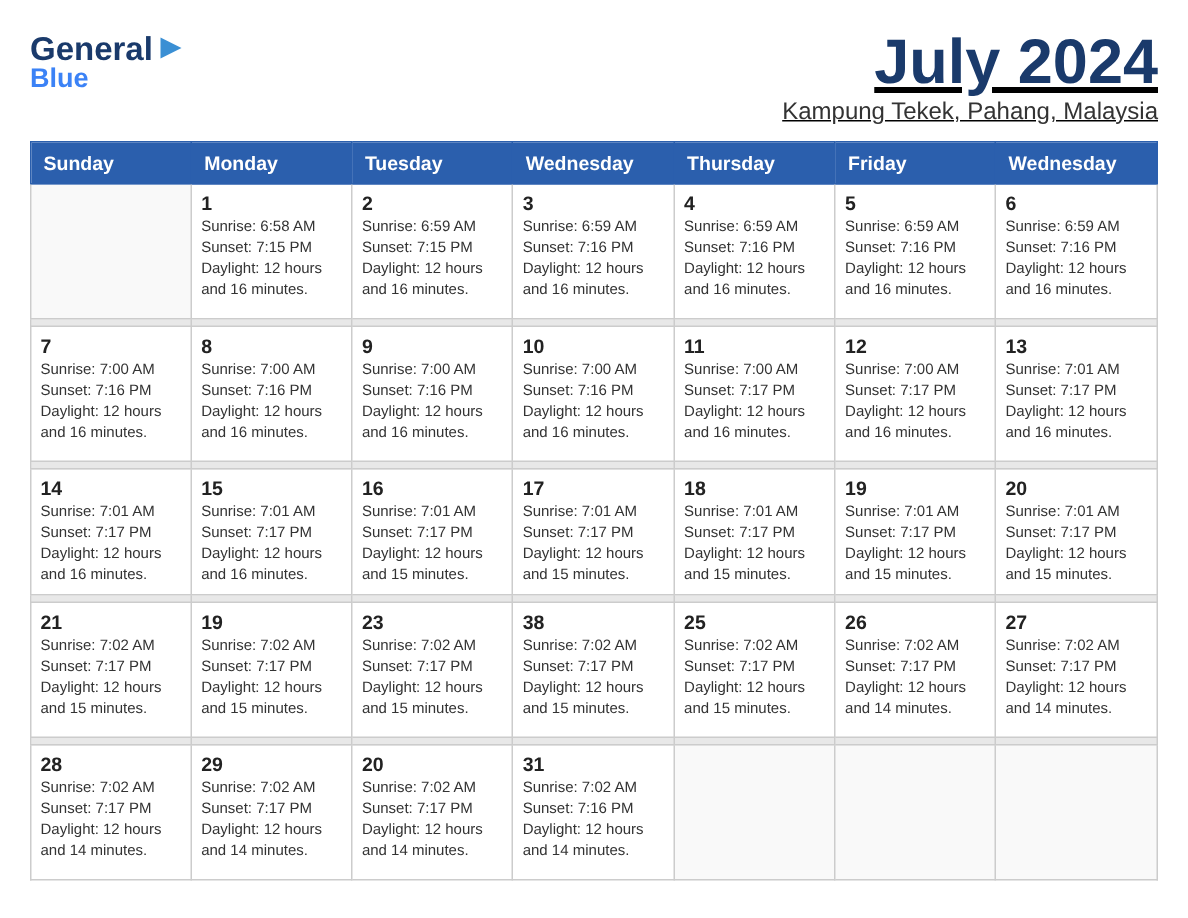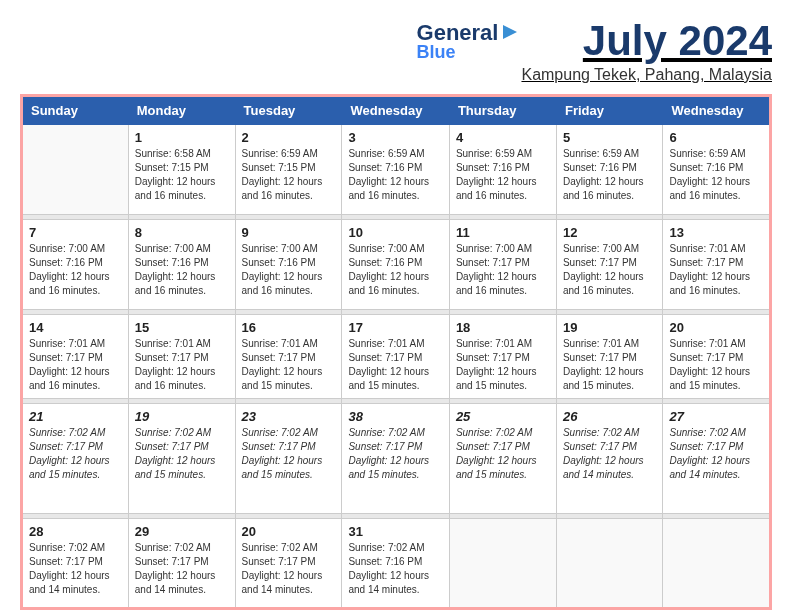--- a/index.html
+++ b/index.html
@@ -5,21 +5,21 @@
     * { box-sizing: border-box; margin: 0; padding: 0; }
     body {
       font-family: Arial, sans-serif;
       background: #fff;
       width: 792px;
       min-height: 612px;
       padding: 20px;
     }
     .header-section {
       display: flex;
-      justify-content: flex-end;
+      justify-content: space-between;
       align-items: flex-start;
       margin-bottom: 10px;
     }
     .logo {
       display: flex;
       flex-direction: column;
       align-items: flex-start;
     }
     .title-section {
       text-align: right;
@@ -32,21 +32,21 @@
       line-height: 1;
     }
     .location-title {
       font-size: 16px;
       color: #333;
       margin-top: 4px;
     }
     .calendar {
       width: 100%;
       border-collapse: collapse;
-      border: 3px solid #fca5a5;
+      border: 1px solid #fca5a5;
     }
     .calendar th {
       background-color: #2b5fad;
       color: #fff;
       text-align: left;
       padding: 6px 8px;
       font-size: 13px;
       border: 1px solid #2b5fad;
     }
     .calendar td {
@@ -213,21 +213,21 @@
       </tr>
       <tr>
         <td style="background-color: rgb(232, 232, 232); height: 5px; padding: 0px;"></td>
         <td style="background-color: rgb(232, 232, 232); height: 5px; padding: 0px;"></td>
         <td style="background-color: rgb(232, 232, 232); height: 5px; padding: 0px;"></td>
         <td style="background-color: rgb(232, 232, 232); height: 5px; padding: 0px;"></td>
         <td style="background-color: rgb(232, 232, 232); height: 5px; padding: 0px;"></td>
         <td style="background-color: rgb(232, 232, 232); height: 5px; padding: 0px;"></td>
         <td style="background-color: rgb(232, 232, 232); height: 5px; padding: 0px;"></td>
       </tr>
-      <tr style="height: 110px; font-style: italic;">
+      <tr style="height: 90px;">
         <td>
           <span class="day-number">21</span>
           <div class="day-info">Sunrise: 7:02 AM<br>Sunset: 7:17 PM<br>Daylight: 12 hours<br>and 15 minutes.</div>
         </td>
         <td>
           <span class="day-number">19</span>
           <div class="day-info">Sunrise: 7:02 AM<br>Sunset: 7:17 PM<br>Daylight: 12 hours and 15 minutes.<br></div>
         </td>
         <td>
           <span class="day-number">23</span>

